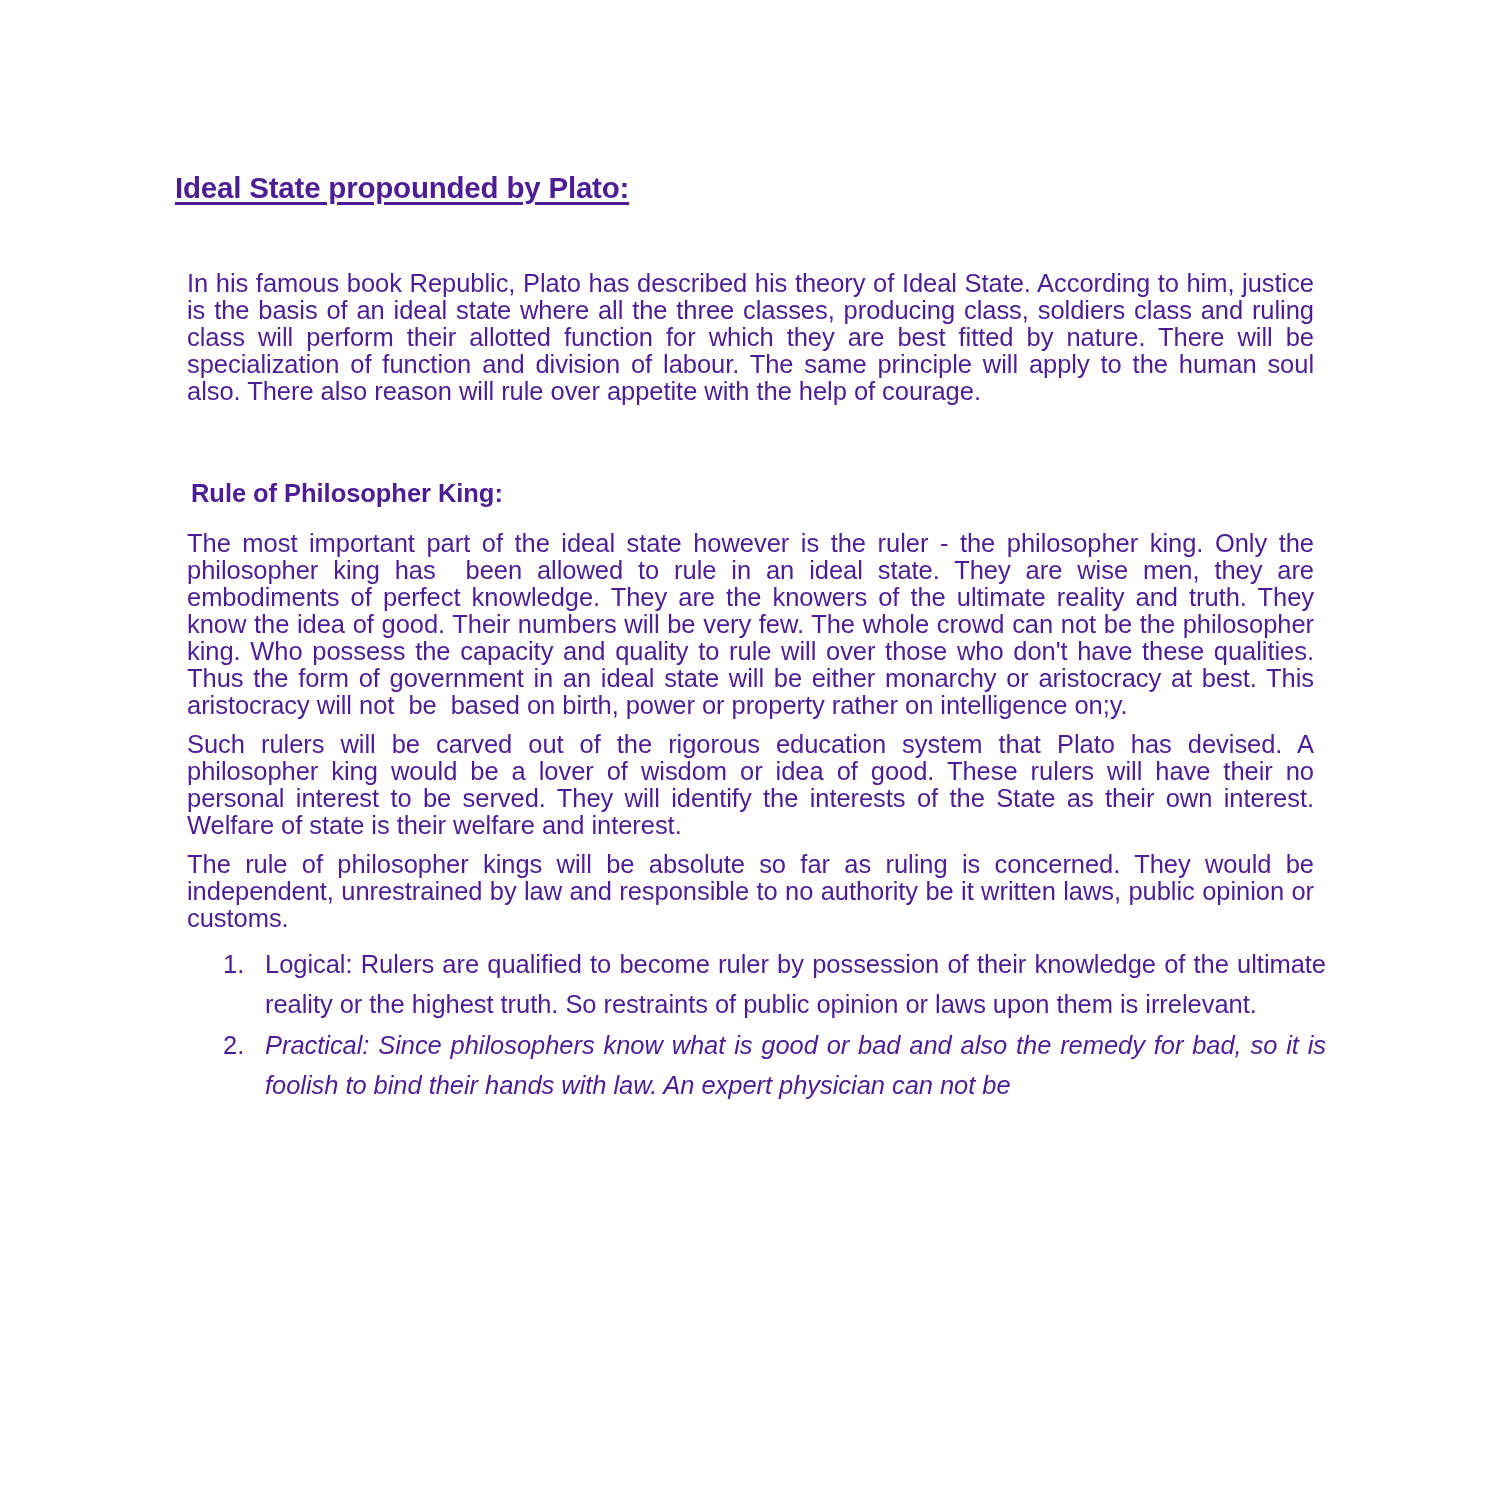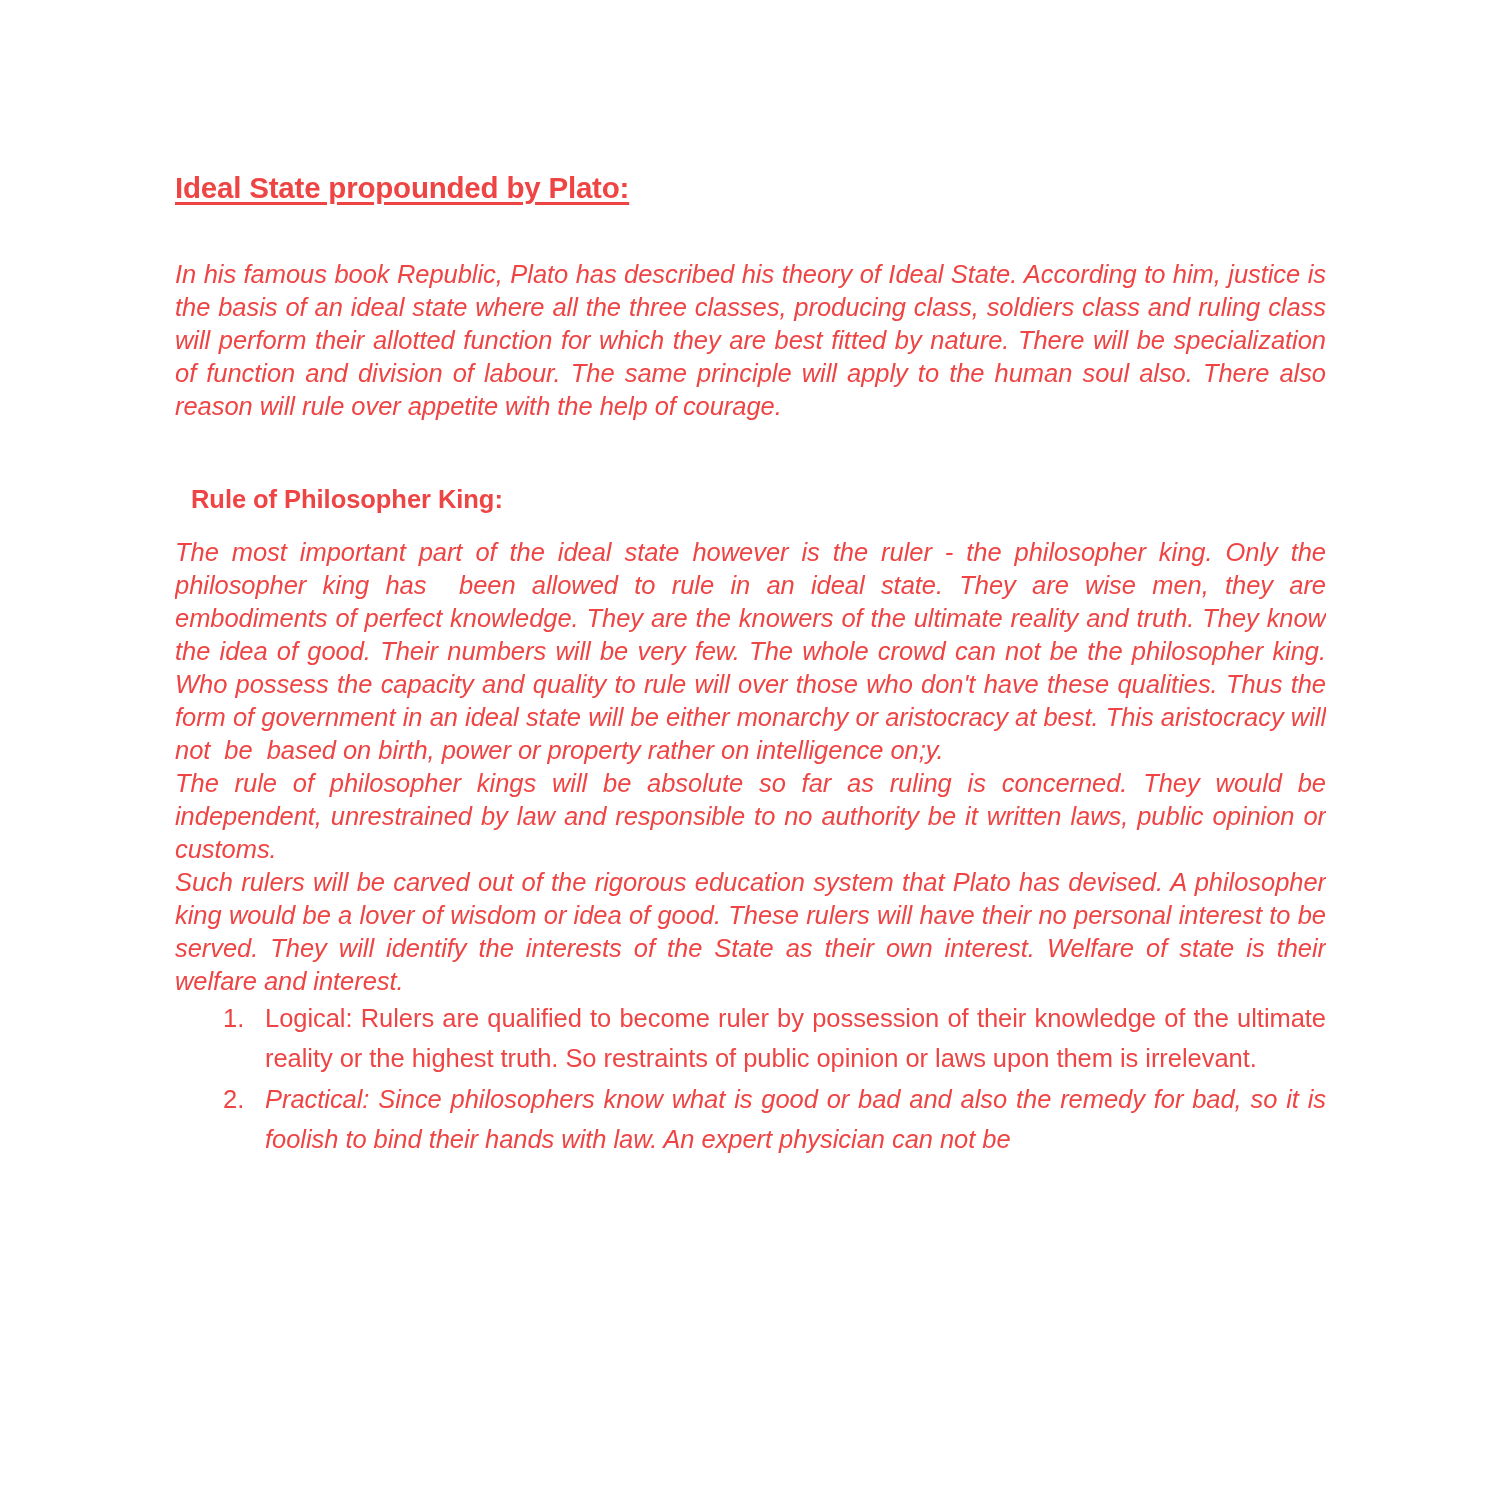--- a/index.html
+++ b/index.html
@@ -10,21 +10,21 @@
   }
 
   .page {
     position: relative;
     width: 1500px;
     height: 1331px;
     background: #ffffff;
     overflow: hidden;
     box-sizing: border-box;
     font-family: "Liberation Sans", sans-serif;
-    color: #ef4444;
+    color: #4c1d95;
   }
 
   
   .doc-body {
     position: absolute;
     left: 175px;
     top: 0;
     width: 1151px;
   }
 
@@ -41,29 +41,28 @@
   }
   .doc-title .u {
     text-decoration: underline;
     text-underline-offset: 4px;
     text-decoration-thickness: 2.5px;
   }
 
   .gap-after-title { height: 50px; }
 
   p.para {
-    margin: 0;
+    margin: 12px;
     padding: 0;
     font-size: 25.5px;
-    line-height: 33px;
+    line-height: 27px;
     text-align: justify;
     text-justify: inter-word;
     white-space: pre-wrap;
     letter-spacing: -0.05px;
-    font-style: italic;
   }
 
   .blank-line { height: 40px; }
 
   h2.sub-head {
     margin: 16px;
     padding: 0;
     font-size: 25.5px;
     font-weight: bold;
     line-height: 40.5px;
@@ -128,23 +127,23 @@
 
     <p class="para">In his famous book Republic, Plato has described his theory of Ideal State. According to him, justice is the basis of an ideal state where all the three classes, producing class, soldiers class and ruling class will perform their allotted function for which they are best fitted by nature. There will be specialization of function and division of labour. The same principle will apply to the human soul also. There also reason will rule over appetite with the help of courage.</p>
 
 
     <div class="blank-line"></div>
 
     <h2 class="sub-head">Rule of Philosopher King:</h2>
 
     <p class="para">The most important part of the ideal state however is the ruler - the philosopher king. Only the philosopher king has  been allowed to rule in an ideal state. They are wise men, they are embodiments of perfect knowledge. They are the knowers of the ultimate reality and truth. They know the idea of good. Their numbers will be very few. The whole crowd can not be the philosopher king. Who possess the capacity and quality to rule will over those who don't have these qualities. Thus the form of government in an ideal state will be either monarchy or aristocracy at best. This aristocracy will not  be  based on birth, power or property rather on intelligence on;y.</p>
 
+    <p class="para">Such rulers will be carved out of the rigorous education system that Plato has devised. A philosopher king would be a lover of wisdom or idea of good. These rulers will have their no personal interest to be served. They will identify the interests of the State as their own interest. Welfare of state is their welfare and interest.</p>
+
     <p class="para">The rule of philosopher kings will be absolute so far as ruling is concerned. They would be independent, unrestrained by law and responsible to no authority be it written laws, public opinion or customs.</p>
-
-    <p class="para">Such rulers will be carved out of the rigorous education system that Plato has devised. A philosopher king would be a lover of wisdom or idea of good. These rulers will have their no personal interest to be served. They will identify the interests of the State as their own interest. Welfare of state is their welfare and interest.</p>
 
 
     <ol class="arg-list">
       <li>
         <span class="li-text">Logical: Rulers are qualified to become ruler by possession of their knowledge of the ultimate reality or the highest truth. So restraints of public opinion or laws upon them is irrelevant.</span>
       </li>
       <li class="final">
         <span class="li-text">Practical: Since philosophers know what is good or bad and also the remedy for bad, so it is foolish to bind their hands with law. An expert physician can not be</span>
       </li>
     </ol>

